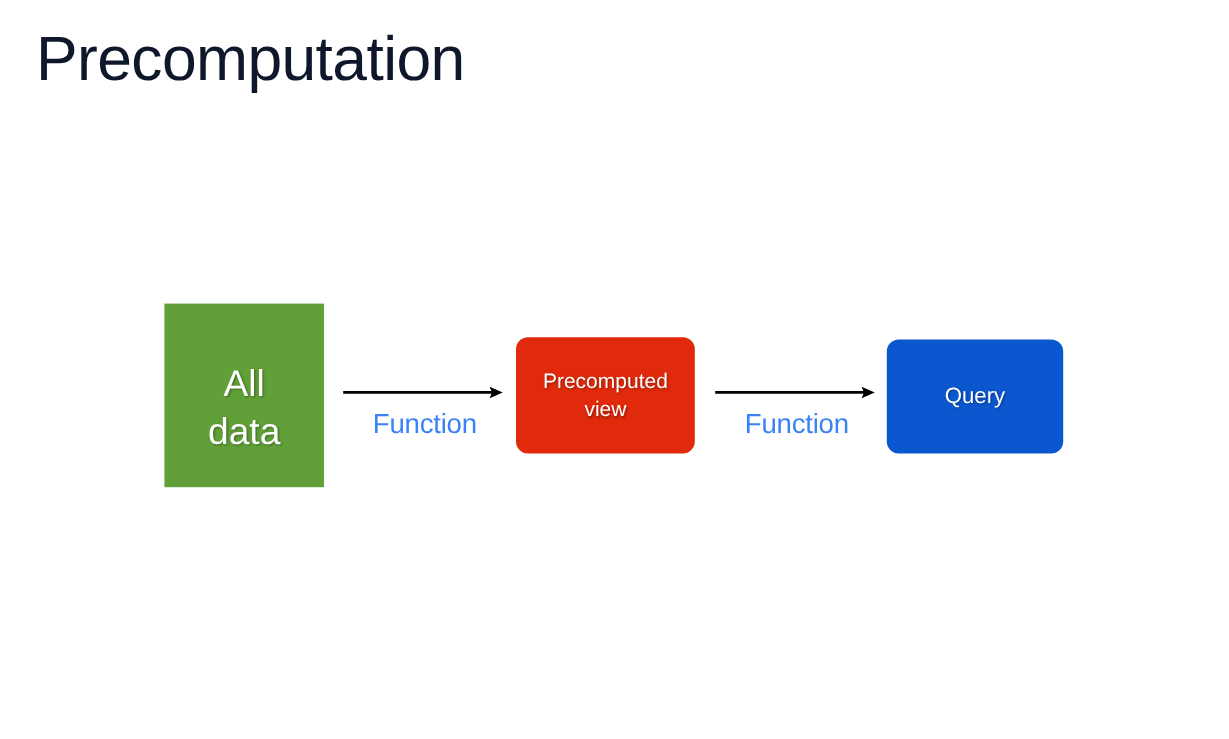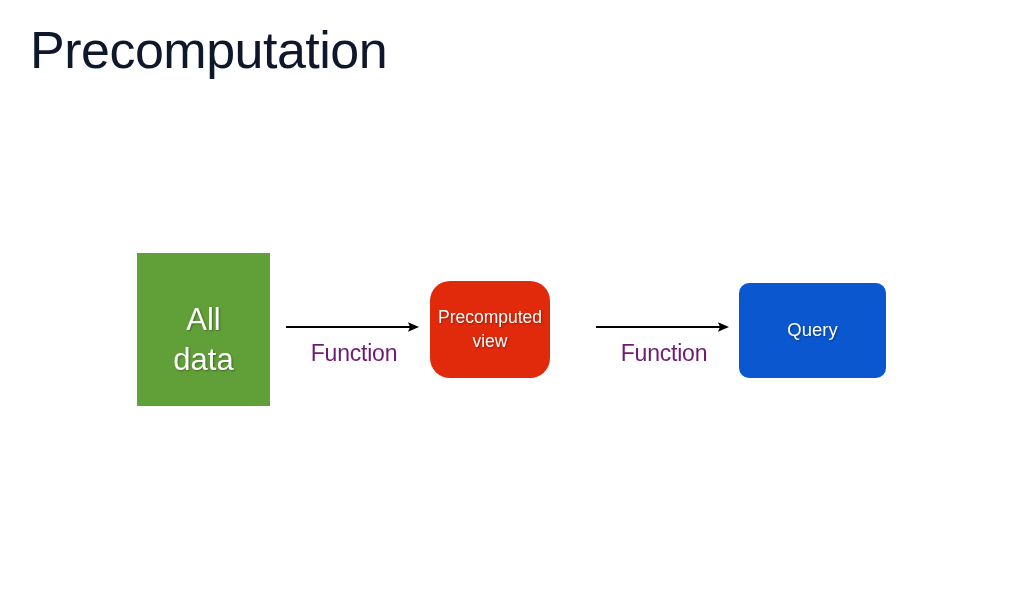--- a/index.html
+++ b/index.html
@@ -72,24 +72,24 @@
     font-size: 31px;
     line-height: 1.28;
     font-weight: 400;
     margin-top: 21px;
   }
 
   
   #node-precomputed-view {
     left: 430px;
     top: 281px;
-    width: 120px;
+    width: 149px;
     height: 97px;
     background: #E02A0B;
-    border-radius: 20px;
+    border-radius: 10px;
   }
   #node-precomputed-view .node-label {
     font-size: 17.5px;
     line-height: 1.32;
     font-weight: 400;
     padding: 0 6px;
     box-sizing: border-box;
   }
 
   
@@ -126,21 +126,21 @@
     display: block;
   }
 
   .arrow-label {
     position: absolute;
     top: 30px;
     width: 140px;
     text-align: center;
     font-size: 23px;
     font-weight: 300;
-    color: #701a75;
+    color: #3b82f6;
     white-space: nowrap;
     letter-spacing: -0.2px;
   }
 </style>
 </head>
 <body>
 
 <div id="slide">
 
   <div id="slide-title">Precomputation</div>

